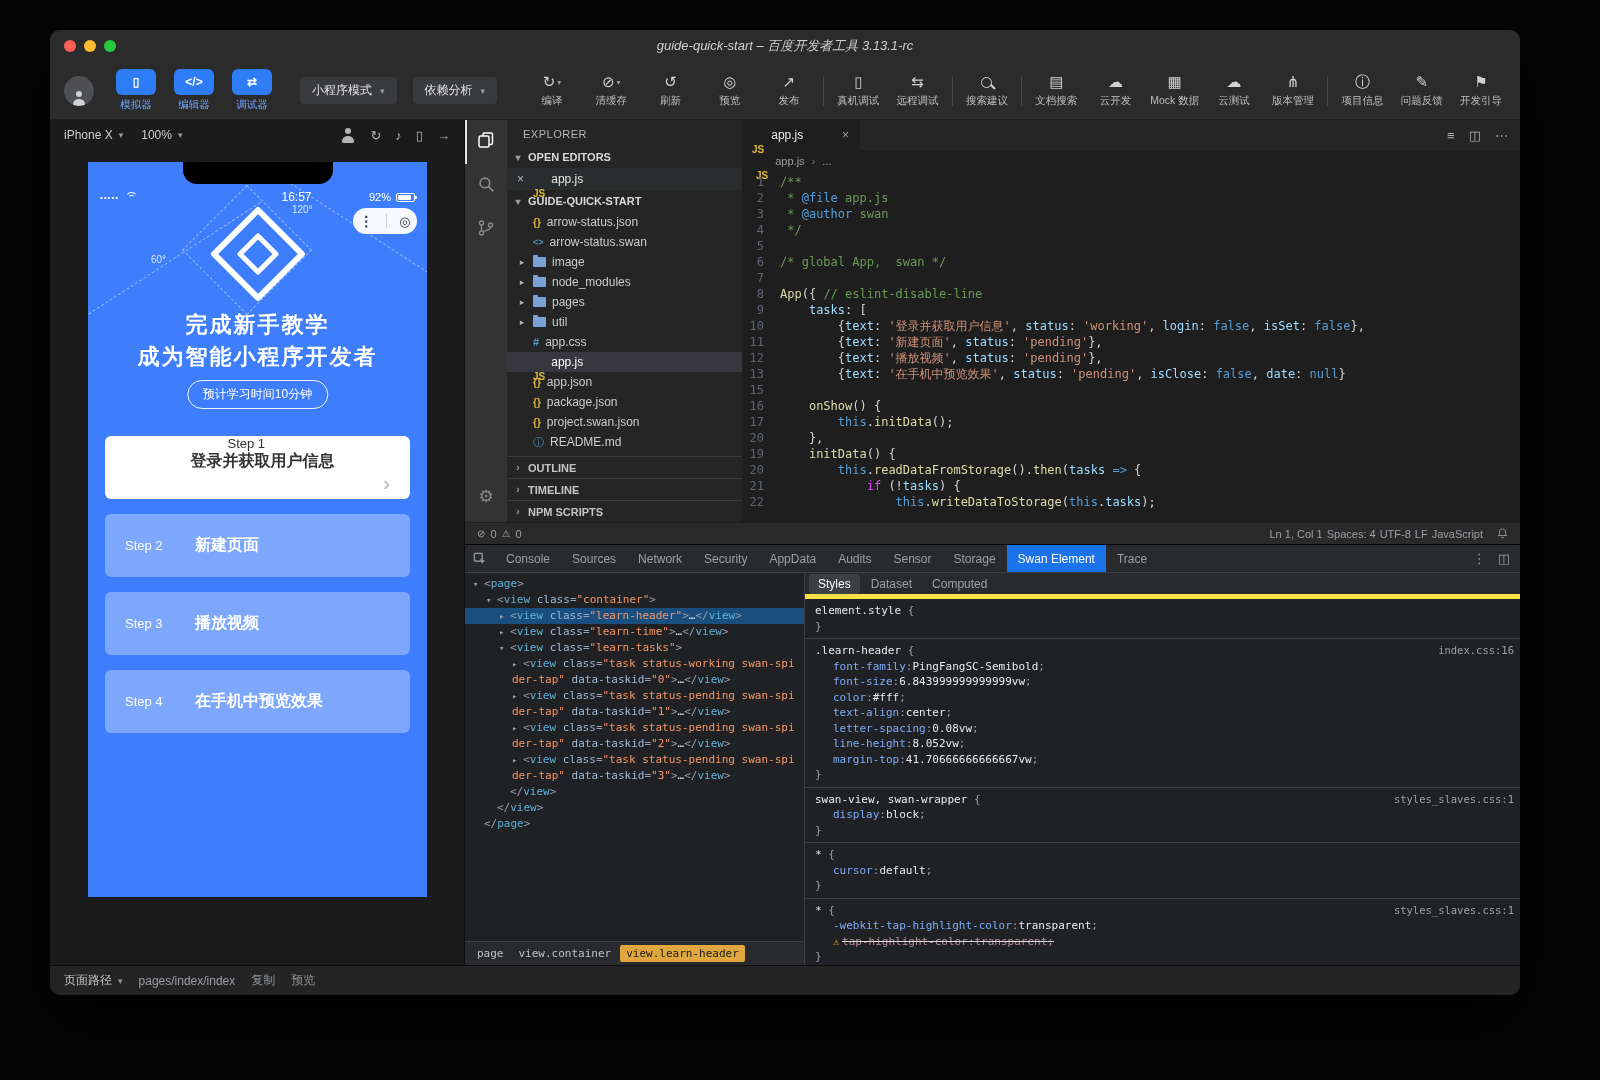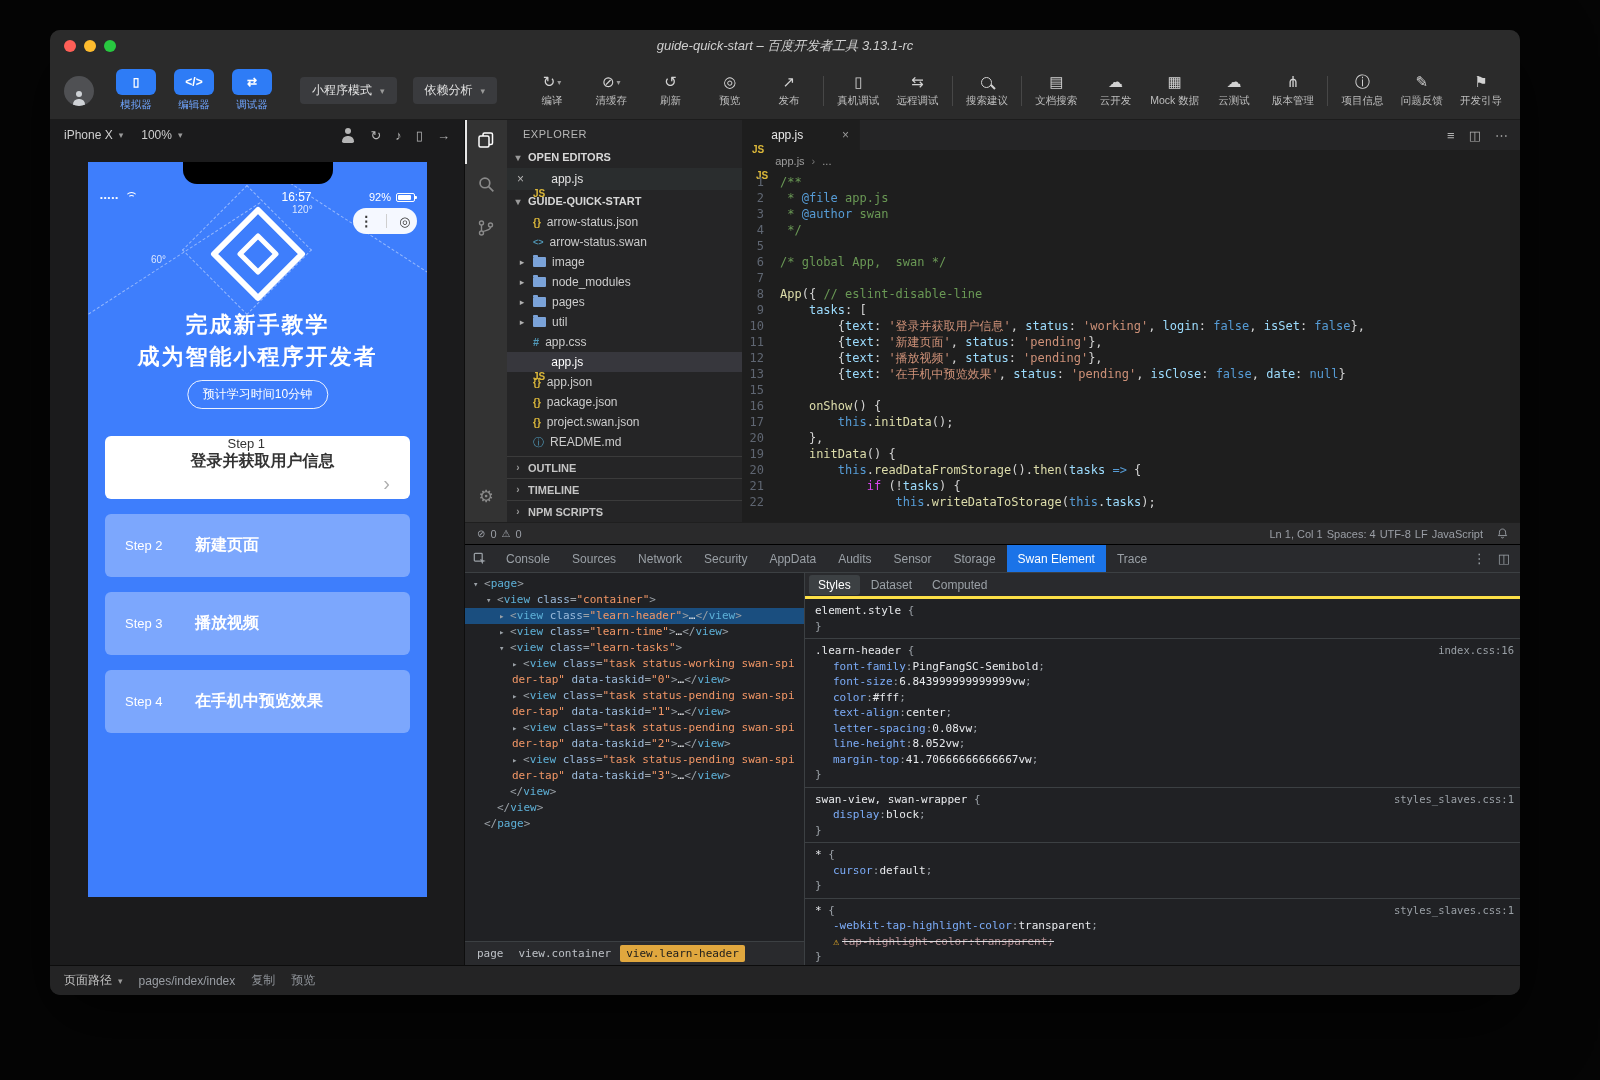--- a/index.html
+++ b/index.html
@@ -140,21 +140,21 @@
   .dt-elements { width:340px; flex:0 0 auto; display:flex; flex-direction:column; border-right:1px solid #3c4043; min-height:0;gap:7px; }
   .el-tree { flex:1; overflow:hidden; font-family:"DejaVu Sans Mono", monospace; font-size:11px; line-height:16px; padding-top:3px; color:#e8eaed; }
   .el-line { padding-right:4px; white-space:pre-wrap; word-break:break-all; }
   .el-line.sel { background:#1a4e7f; }
   .el-arrow { display:inline-block; width:11px; color:#9aa0a6; font-size:9px; }
   .ep{color:#9aa0a6}.eg{color:#5db0d7}.ea{color:#9bbbdc}.ev{color:#f29766}.ee{color:#e8eaed}
   .el-crumbs { height:24px; background:#292a2d; border-top:1px solid #3c4043; display:flex; align-items:center; gap:3px; padding:0 6px; font-size:11px; color:#bdc1c6; flex:0 0 auto; font-family:"DejaVu Sans Mono", monospace; }
   .crumb { padding:2px 6px; border-radius:2px; white-space:nowrap; }
   .crumb.active { background:#e0a73e; color:#1b1b1b; }
   .dt-styles { flex:1; display:flex; flex-direction:column; min-width:0; min-height:0; }
-  .st-tabs { height:26px; background:#292a2d; border-bottom:3px solid #fde047; display:flex; align-items:center; gap:2px; padding-left:4px; font-size:12px; color:#9aa0a6; flex:0 0 auto; }
+  .st-tabs { height:26px; background:#292a2d; border-bottom:5px solid #fde047; display:flex; align-items:center; gap:2px; padding-left:4px; font-size:12px; color:#9aa0a6; flex:0 0 auto; }
   .st-tab { padding:3px 9px; border-radius:3px; }
   .st-tab.active { background:#3c4043; color:#fff; }
   .st-body { flex:1; overflow:hidden; font-family:"DejaVu Sans Mono", monospace; font-size:11px; line-height:15.5px; color:#dadce0; }
   .rule { border-bottom:1px solid #3c4043; padding:4px 6px 4px 10px; }
   .rule-link { float:right; color:#9aa0a6; font-size:10.5px; margin-left:8px; }
   .sel-txt { color:#e8eaed; } .brace { color:#9aa0a6; }
   .prop-line { padding-left:18px; }
   .pn { color:#7cacf8; } .pv { color:#e8eaed; } .pc { color:#9aa0a6; }
   .prop-line.strike { text-decoration:line-through; }
   .prop-line.strike .pn,.prop-line.strike .pv,.prop-line.strike .pc { color:#b58f93; }

